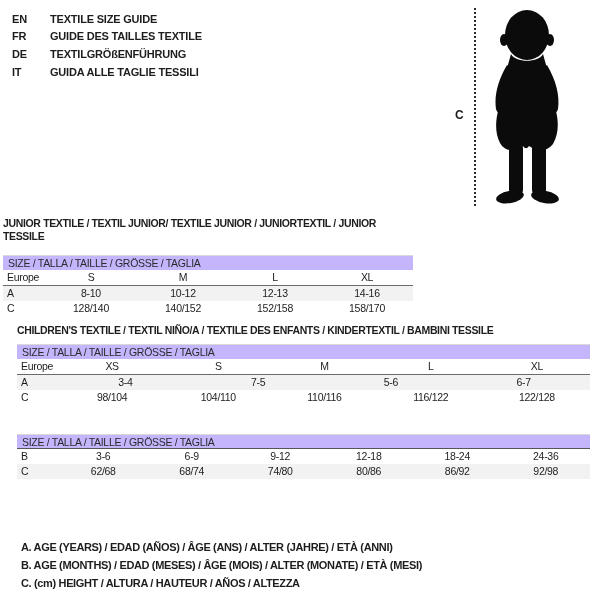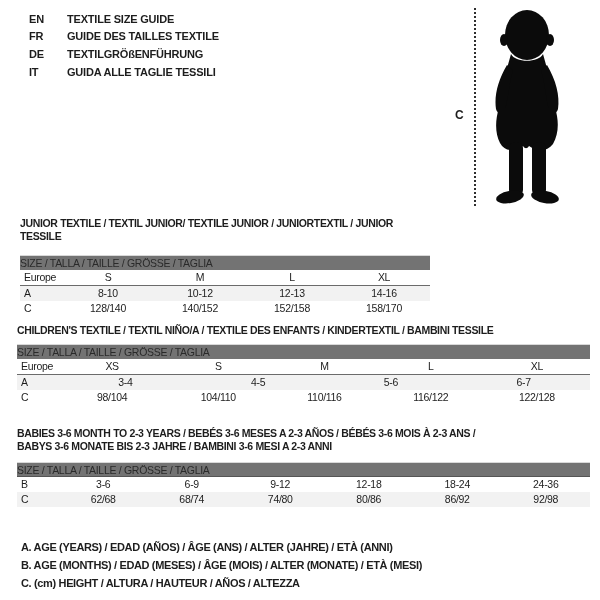--- a/index.html
+++ b/index.html
@@ -4,39 +4,39 @@
 <style>
   html,body { margin:0; padding:0; }
   body {
     width:600px; height:600px; position:relative; overflow:hidden;
     background:#ffffff; color:#1d1d1d;
     font-family:"Liberation Sans", sans-serif;
   }
   .abs { position:absolute; }
 
   
-  .lang { left:29px; top:10px; font-weight:bold; font-size:11px; letter-spacing:-0.2px; }
+  .lang { left:12px; top:10px; font-weight:bold; font-size:11px; letter-spacing:-0.2px; }
   .lang-row { display:flex; height:17.6px; align-items:center; }
   .lang-code { width:38px; }
 
   
   .dotline { left:474px; top:8px; height:198px; width:0; border-left:2px dotted #2e2e2e; }
   .c-label { left:455px; top:108px; font-weight:bold; font-size:12px; }
   .baby-svg { left:481px; top:8px; }
 
   
   .size-table { position:absolute; }
-  #table-0 { left:20px; top:217px; width:410px; }
+  #table-0 { left:3px; top:217px; width:410px; }
   #table-1 { left:17px; top:324px; width:573px; }
   #table-2 { left:17px; top:427px; width:573px; }
   .title { font-weight:bold; font-size:10.5px; letter-spacing:-0.35px; line-height:13px; margin-bottom:12px; }
   #table-1 .title { margin-bottom:5px; }
   #table-2 .title { margin-bottom:9px; }
   .tbar {
-    height:15px; line-height:15px; background:#737373; 
+    height:15px; line-height:15px; background:#c4b5fd; padding-left:5px;
     font-size:10.5px; letter-spacing:-0.3px; color:#2a2a2a;
     border-top:1px solid #d9d9d9; box-sizing:border-box;margin-top:7px;
   }
   .tbar.rule-bottom { border-bottom:1px solid #555555; }
   .trow { display:flex; height:15px; line-height:15px; font-size:10.5px; letter-spacing:-0.3px; }
   .trow.shaded { background:#f2f2f2; }
   .trow.sizes-row { border-bottom:1px solid #6b6b6b; }
   .tcell.label-cell { width:42px; padding-left:4px; box-sizing:border-box; }
   .tcell.data-cell { flex:1; text-align:center; }
 
@@ -123,40 +123,36 @@
         <div class="tcell label-cell">Europe</div>
         <div class="tcell data-cell">XS</div>
         <div class="tcell data-cell">S</div>
         <div class="tcell data-cell">M</div>
         <div class="tcell data-cell">L</div>
         <div class="tcell data-cell">XL</div>
       </div>
       <div class="trow shaded">
         <div class="tcell label-cell">A</div>
         <div class="tcell data-cell">3-4</div>
-        <div class="tcell data-cell">4-5</div>
+        <div class="tcell data-cell">7-5</div>
         <div class="tcell data-cell">5-6</div>
         <div class="tcell data-cell">6-7</div>
       </div>
       <div class="trow">
         <div class="tcell label-cell">C</div>
         <div class="tcell data-cell">98/104</div>
         <div class="tcell data-cell">104/110</div>
         <div class="tcell data-cell">110/116</div>
         <div class="tcell data-cell">116/122</div>
         <div class="tcell data-cell">122/128</div>
       </div>
     </div>
 </div>
 
 <div id="table-2" class="size-table">
-  <div class="title">
-      <div>BABIES 3-6 MONTH TO 2-3 YEARS / BEBÉS 3-6 MESES A 2-3 AÑOS / BÉBÉS 3-6 MOIS À 2-3 ANS /</div>
-      <div>BABYS 3-6 MONATE BIS 2-3 JAHRE / BAMBINI 3-6 MESI A 2-3 ANNI</div>
-    </div>
   <div class="tbar rule-bottom">SIZE / TALLA / TAILLE / GRÖSSE / TAGLIA</div>
   <div class="tbody">
       <div class="trow">
         <div class="tcell label-cell">B</div>
         <div class="tcell data-cell">3-6</div>
         <div class="tcell data-cell">6-9</div>
         <div class="tcell data-cell">9-12</div>
         <div class="tcell data-cell">12-18</div>
         <div class="tcell data-cell">18-24</div>
         <div class="tcell data-cell">24-36</div>

